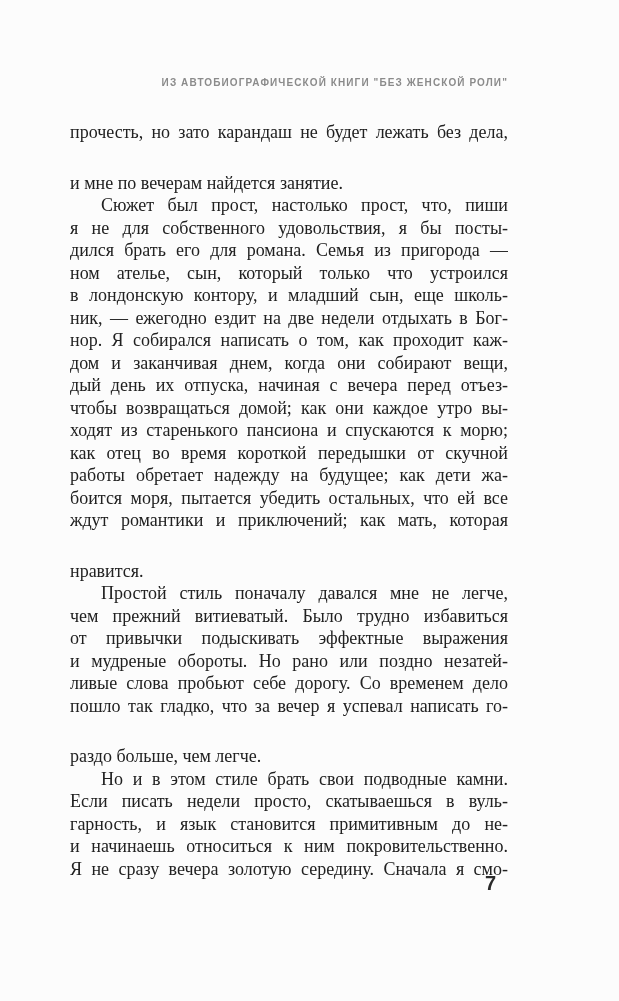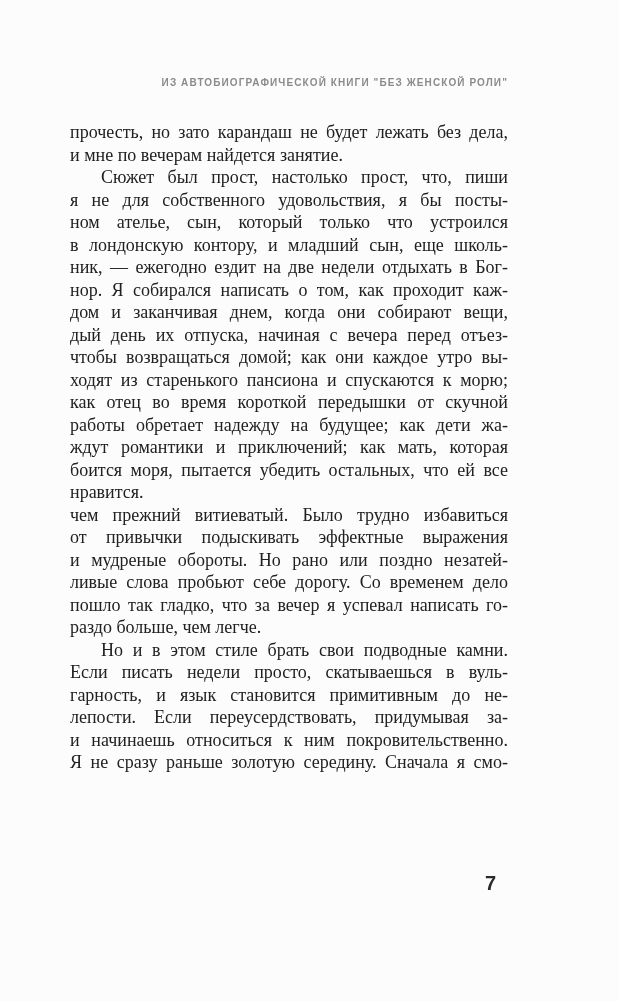--- a/index.html
+++ b/index.html
@@ -50,20 +50,21 @@
     white-space: normal;
     overflow: hidden;
     height: 22.5px;
   }
 
   .line.indent { text-indent: 31px; }
 
   .line.last {
     text-align: center;
     text-align-last: left;
+    margin-top: 28px;
   }
 
   .page-number {
     position: absolute;
     top: 872px;
     right: 123px;
     font-family: "Liberation Sans", sans-serif;
     font-size: 20px;
     font-weight: 700;
     color: #2a2a2a;
@@ -78,47 +79,48 @@
   <div class="running-header">ИЗ АВТОБИОГРАФИЧЕСКОЙ КНИГИ "БЕЗ ЖЕНСКОЙ РОЛИ"</div>
 
   <div class="text-block">
       <div class="paragraph">
         <div class="line">прочесть, но зато карандаш не будет лежать без дела,</div>
         <div class="line last">и мне по вечерам найдется занятие.</div>
       </div>
       <div class="paragraph">
         <div class="line indent">Сюжет был прост, настолько прост, что, пиши</div>
         <div class="line">я не для собственного удовольствия, я бы посты-</div>
+        <div class="line">дился брать его для романа. Семья из пригорода —</div>
         <div class="line">ном ателье, сын, который только что устроился</div>
         <div class="line">в лондонскую контору, и младший сын, еще школь-</div>
         <div class="line">ник, — ежегодно ездит на две недели отдыхать в Бог-</div>
         <div class="line">нор. Я собирался написать о том, как проходит каж-</div>
         <div class="line">дом и заканчивая днем, когда они собирают вещи,</div>
         <div class="line">дый день их отпуска, начиная с вечера перед отъез-</div>
         <div class="line">чтобы возвращаться домой; как они каждое утро вы-</div>
         <div class="line">ходят из старенького пансиона и спускаются к морю;</div>
         <div class="line">как отец во время короткой передышки от скучной</div>
         <div class="line">работы обретает надежду на будущее; как дети жа-</div>
+        <div class="line">боится моря, пытается убедить остальных, что ей все</div>
         <div class="line">ждут романтики и приключений; как мать, которая</div>
-        <div class="line">боится моря, пытается убедить остальных, что ей все</div>
         <div class="line last">нравится.</div>
       </div>
       <div class="paragraph">
+        <div class="line indent">Простой стиль поначалу давался мне не легче,</div>
         <div class="line">чем прежний витиеватый. Было трудно избавиться</div>
         <div class="line">от привычки подыскивать эффектные выражения</div>
         <div class="line">и мудреные обороты. Но рано или поздно незатей-</div>
         <div class="line">ливые слова пробьют себе дорогу. Со временем дело</div>
         <div class="line">пошло так гладко, что за вечер я успевал написать го-</div>
         <div class="line last">раздо больше, чем легче.</div>
       </div>
       <div class="paragraph">
         <div class="line indent">Но и в этом стиле брать свои подводные камни.</div>
         <div class="line">Если писать недели просто, скатываешься в вуль-</div>
         <div class="line">гарность, и язык становится примитивным до не-</div>
-        <div class="line">лепости. Если переусердствовать, придумывая за-</div>
         <div class="line">и начинаешь относиться к ним покровительственно.</div>
-        <div class="line">Я не сразу раньше золотую середину. Сначала я смо-</div>
+        <div class="line">Я не сразу вечера золотую середину. Сначала я смо-</div>
       </div>
     </div>
 
   <div class="page-number">7</div>
 
 </div>
 
 </body></html>

